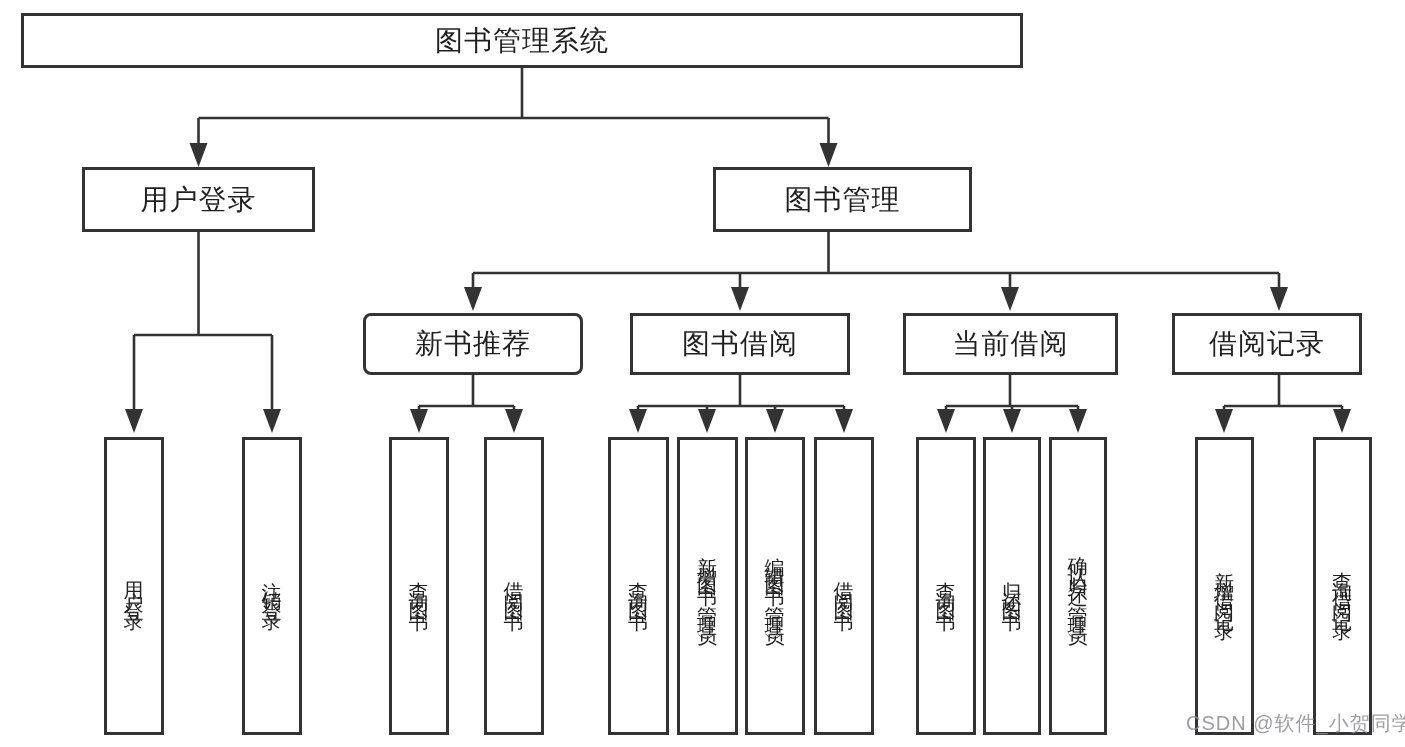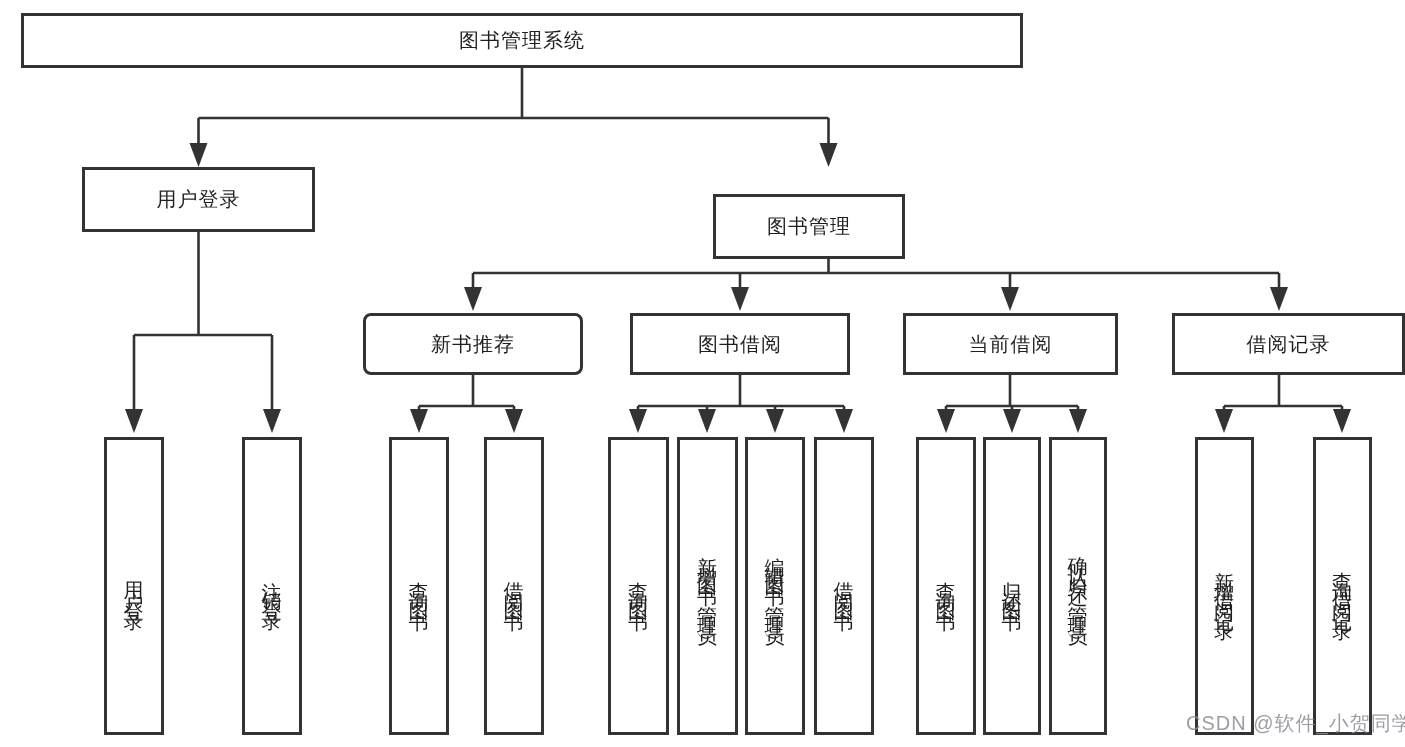--- a/index.html
+++ b/index.html
@@ -37,21 +37,21 @@
   }
   .node {
     position: absolute;
     box-sizing: border-box;
     background: #ffffff;
     border: 3px solid var(--line);
     display: flex;
     align-items: center;
     justify-content: center;
     color: var(--text);
-    font-size: 20px;
+    font-size: 28px;
     letter-spacing: 1px;
     white-space: nowrap;
   }
   .node.leaf {
     top: 437px;
     height: 298px;
     font-size: 20px;
   }
   .node.leaf .vtext {
     writing-mode: vertical-rl;
@@ -107,26 +107,26 @@
     <polygon points="1069,409 1087,409 1078,433"></polygon>
 
     <path d="M1279,375 L1279,406 M1224,406 L1342,406 M1224,406 L1224,414 M1342,406 L1342,414"></path>
     <polygon points="1215,409 1233,409 1224,433"></polygon>
     <polygon points="1333,409 1351,409 1342,433"></polygon>
   </svg>
 
   <div class="node" style="left:21px; top:13px; width:1002px; height:55px;">图书管理系统</div>
 
   <div class="node" style="left:82px; top:167px; width:233px; height:65px;">用户登录</div>
-  <div class="node" style="left:713px; top:167px; width:192px; height:65px;margin-top:27px;">图书管理</div>
+  <div class="node" style="left:713px; top:167px; width:259px; height:65px;">图书管理</div>
 
   <div class="node" style="left:363px; top:313px; width:220px; height:62px;border-radius:8px;">新书推荐</div>
   <div class="node" style="left:903px; top:313px; width:215px; height:62px;">当前借阅</div>
   <div class="node" style="left:630px; top:313px; width:220px; height:62px;">图书借阅</div>
-  <div class="node" style="left:1172px; top:313px; width:233px; height:62px;">借阅记录</div>
+  <div class="node" style="left:1172px; top:313px; width:190px; height:62px;">借阅记录</div>
 
   <div class="node leaf" style="left:104px; width:60px;">
     <span class="vtext">用户登录</span>
   </div>
   <div class="node leaf" style="left:242px; width:60px;">
     <span class="vtext">注销登录</span>
   </div>
 
   <div class="node leaf" style="left:389px; width:60px;">
     <span class="vtext">查询图书</span>

